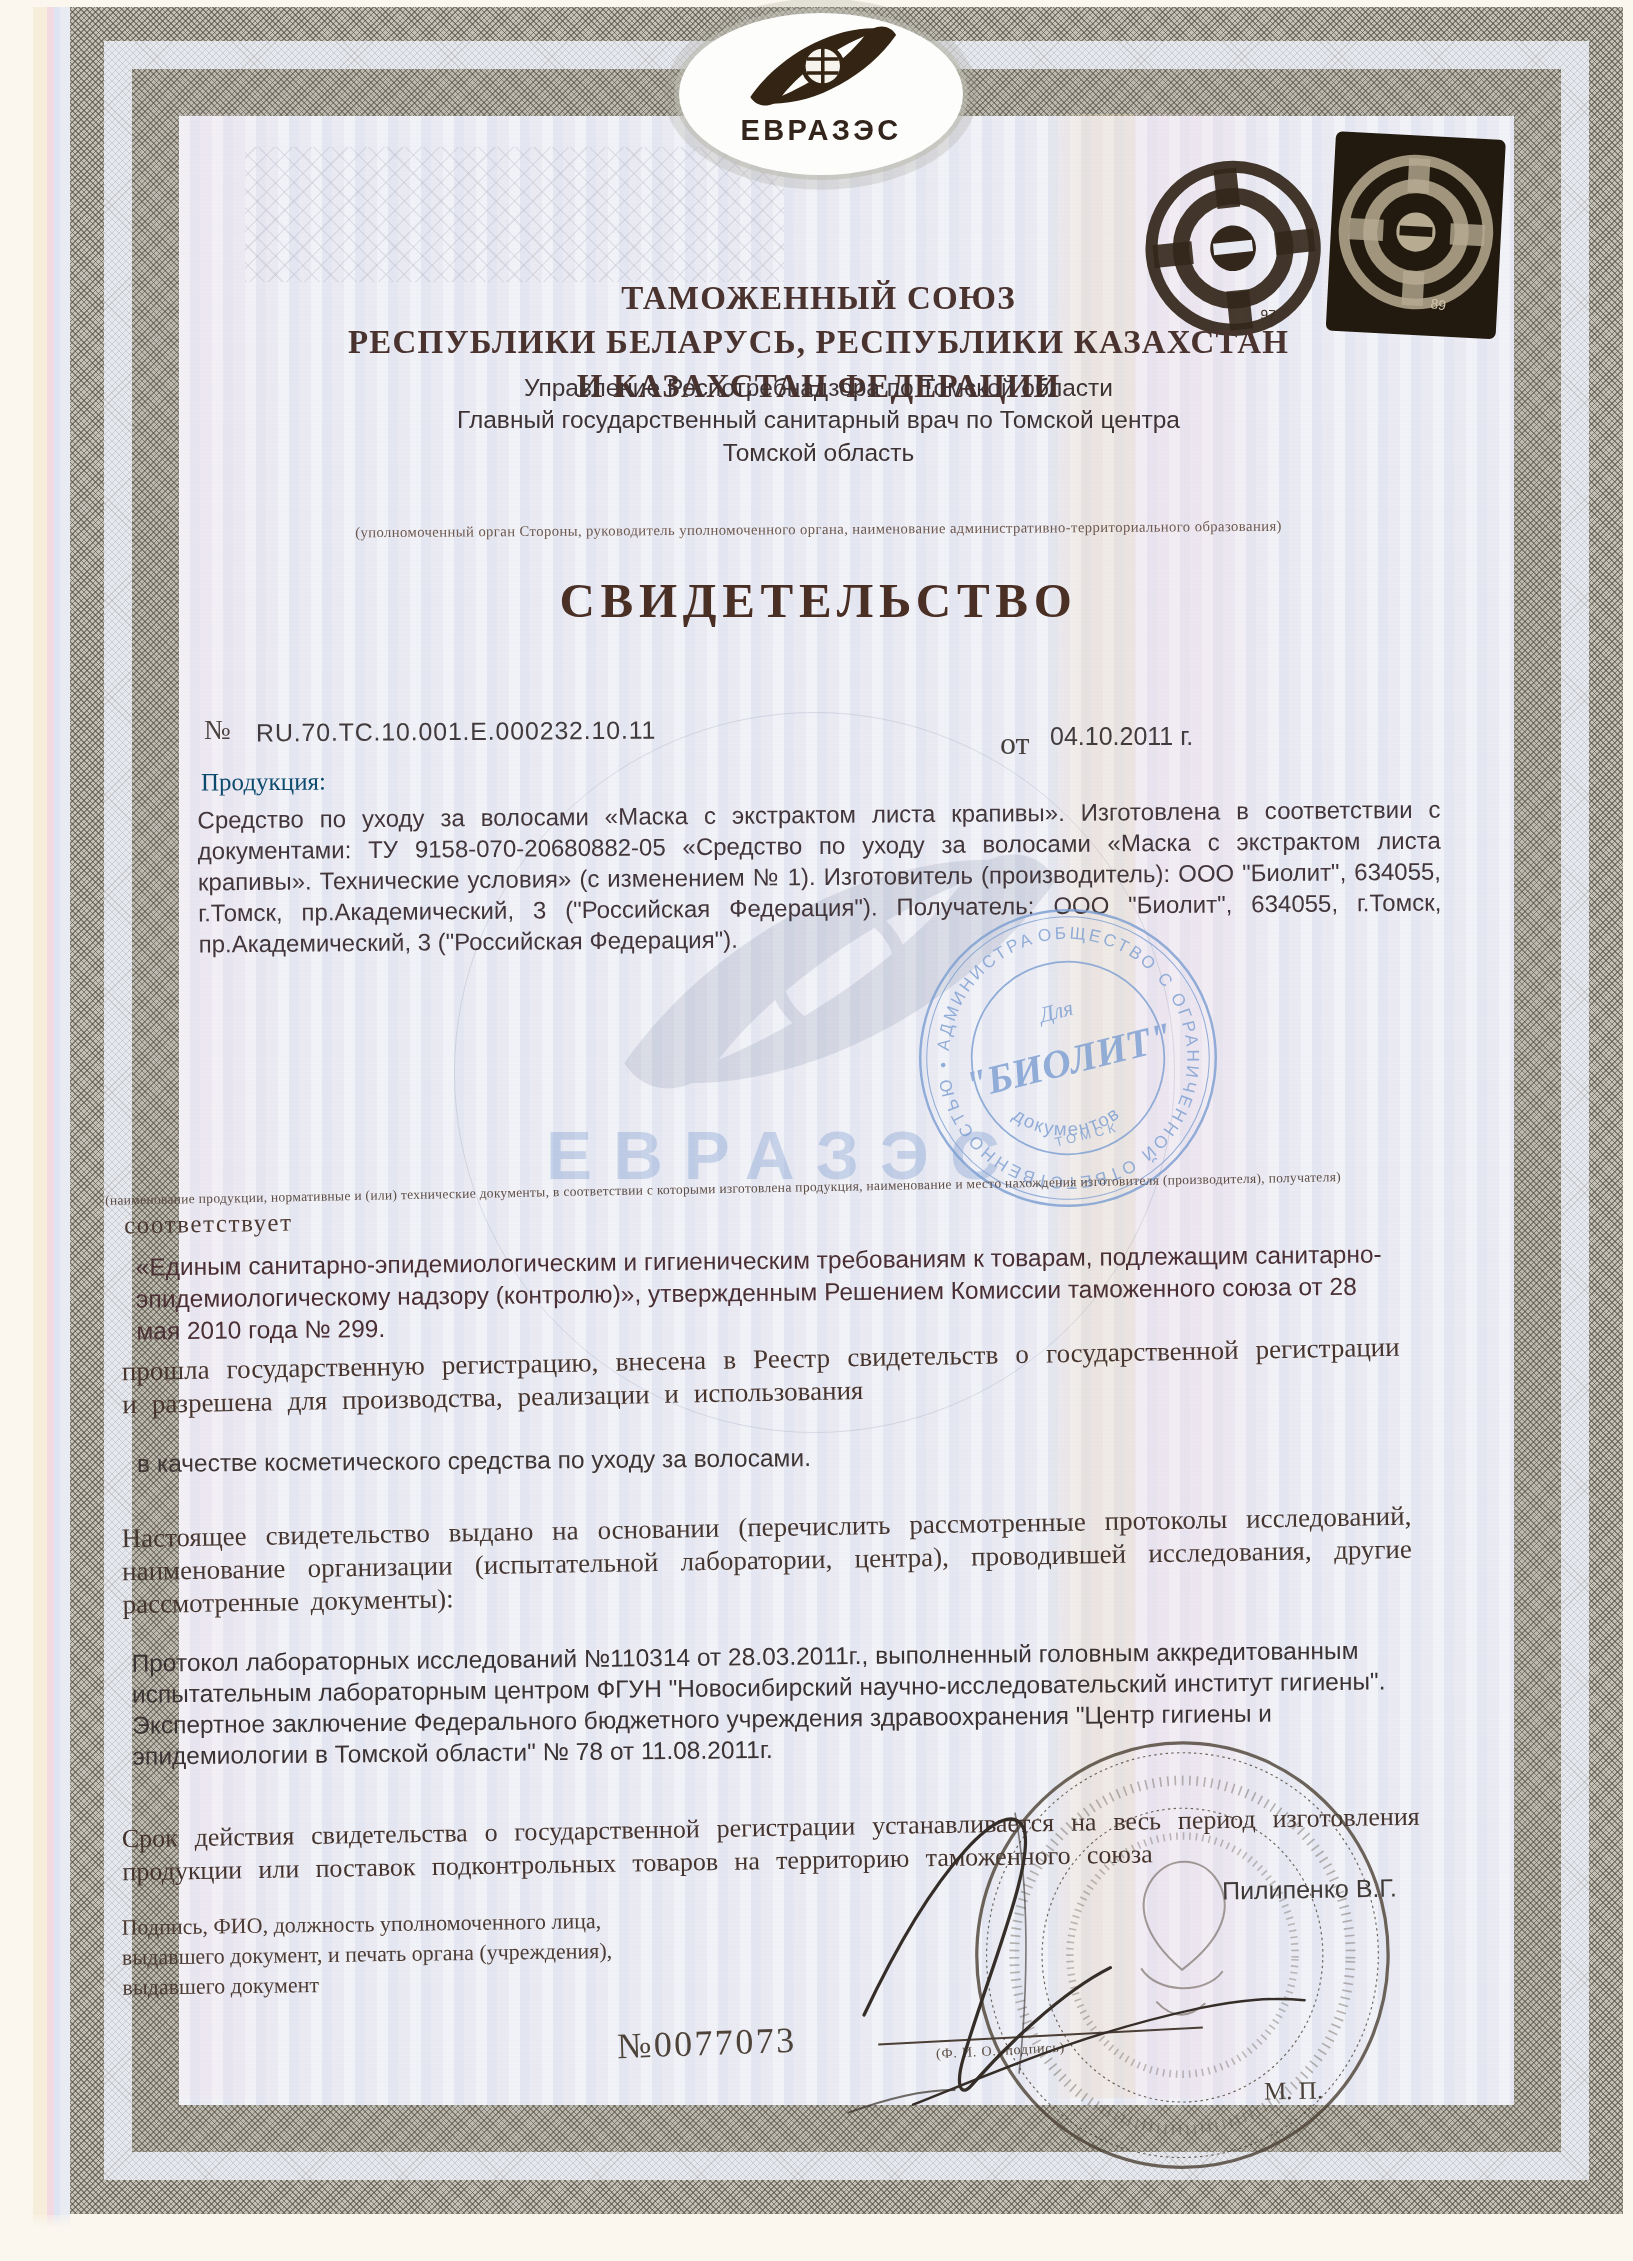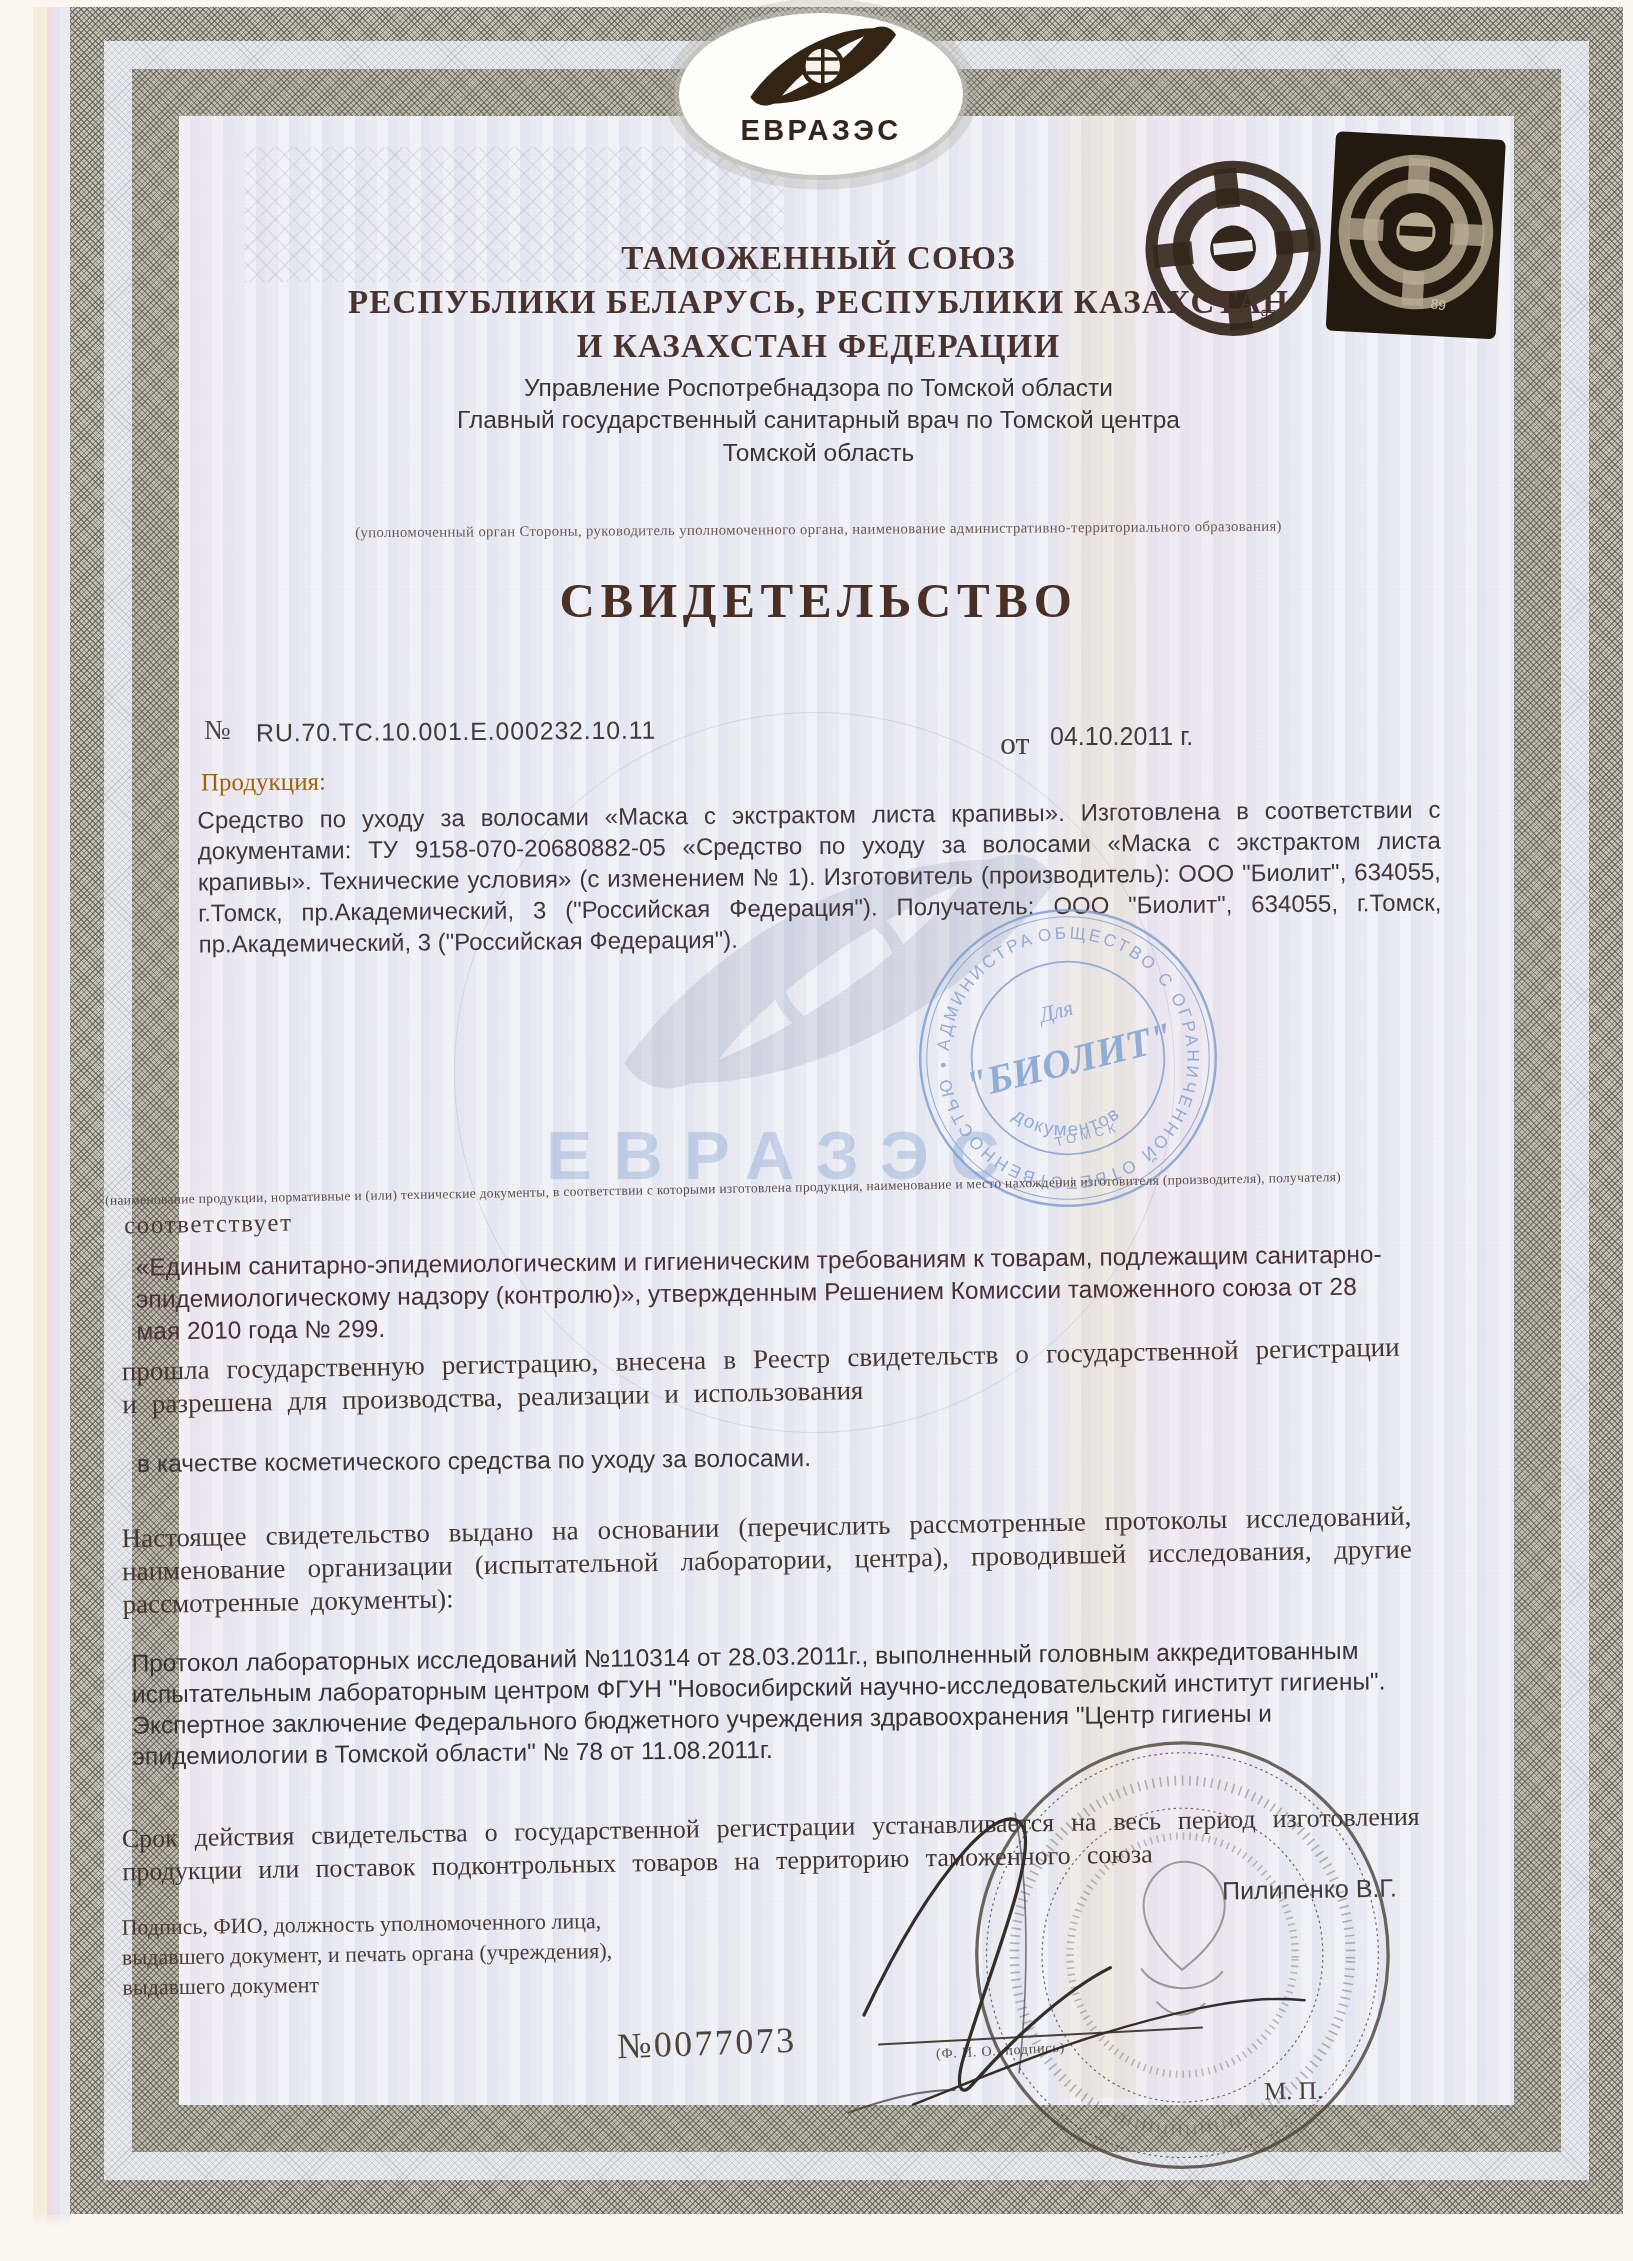--- a/index.html
+++ b/index.html
@@ -48,21 +48,21 @@
     background-image:
       repeating-linear-gradient(45deg,rgba(150,150,168,.35) 0 1.6px,transparent 1.6px 13px),
       repeating-linear-gradient(-45deg,rgba(150,150,168,.35) 0 1.6px,transparent 1.6px 13px);}
 
   
   .abs{position:absolute;}
   .ctr{left:180px;width:1277px;text-align:center;}
   .serif{font-family:"Liberation Serif",serif;}
   .sans{font-family:"Liberation Sans",sans-serif;}
 
-  .h-serif{font-weight:bold;color:#4a332e;letter-spacing:1.2px;font-size:33px;line-height:1;}
+  .h-serif{font-weight:bold;color:#4a332e;letter-spacing:1.2px;font-size:33px;line-height:1;margin-top:40px;}
   .h-sans{color:#3e3334;font-size:24.5px;line-height:1;}
 
   .tiny-note{font-size:14.7px;color:#6d584e;letter-spacing:0.4px;}
 
   .doc-title{font-size:49px;font-weight:bold;letter-spacing:5.7px;color:#4a2f25;}
   .doc-subtitle{font-size:31px;font-weight:bold;letter-spacing:0.8px;color:#45302a;}
 
   .para{color:#42363a;}
   .j{text-align:justify;}
 
@@ -157,21 +157,21 @@
   <div class="abs ctr sans h-sans" style="top:441px">Томской область</div>
   <div class="abs ctr serif tiny-note" style="top:521px;transform:rotate(-.4deg)">(уполномоченный орган Стороны, руководитель уполномоченного органа, наименование административно-территориального образования)</div>
 
   <div class="abs ctr serif doc-title" style="top:572px">СВИДЕТЕЛЬСТВО</div>
 
   <div class="abs serif" style="left:204px;top:714px;font-size:28px;color:#4c4340">№</div>
   <div class="abs sans" style="left:256px;top:717px;font-size:25px;color:#413b3d;letter-spacing:0.8px;transform:rotate(-.4deg)">RU.70.TC.10.001.E.000232.10.11</div>
   <div class="abs serif" style="left:1000px;top:725px;font-size:32px;color:#46403f">от</div>
   <div class="abs sans" style="left:1050px;top:722px;font-size:25px;color:#413b3d">04.10.2011 г.</div>
 
-  <div class="abs serif" style="left:201px;top:768px;font-size:25px;color:#a16207;transform:rotate(-.4deg)">Продукция:</div>
+  <div class="abs serif" style="left:201px;top:768px;font-size:25px;color:#0c4a6e;transform:rotate(-.4deg)">Продукция:</div>
   <div class="abs sans para j" style="left:198px;top:799px;width:1243px;font-size:24px;line-height:31px;transform:rotate(-.5deg)">Средство по уходу за волосами «Маска с экстрактом листа крапивы». Изготовлена в соответствии с документами: ТУ 9158-070-20680882-05 «Средство по уходу за волосами «Маска с экстрактом листа крапивы». Технические условия» (с изменением № 1). Изготовитель (производитель): ООО "Биолит", 634055, г.Томск, пр.Академический, 3 ("Российская Федерация").  Получатель: ООО "Биолит", 634055, г.Томск, пр.Академический, 3 ("Российская Федерация").</div>
 
   <svg class="stamp-blue" width="320" height="320" viewBox="0 0 392 392">
     <defs>
       <path id="ringTop" d="M196,50 a146,146 0 1,1 -0.02,0"></path>
       <path id="arcBottom" d="M101,236 a110,110 0 0,0 190,0"></path>
     </defs>
     <circle cx="196" cy="196" r="181" fill="none" stroke="#7d9fd2" stroke-width="3"></circle>
     <circle cx="196" cy="196" r="173" fill="none" stroke="#7d9fd2" stroke-width="1.3"></circle>
     <circle cx="196" cy="196" r="118" fill="none" stroke="#7d9fd2" stroke-width="2.2"></circle>

